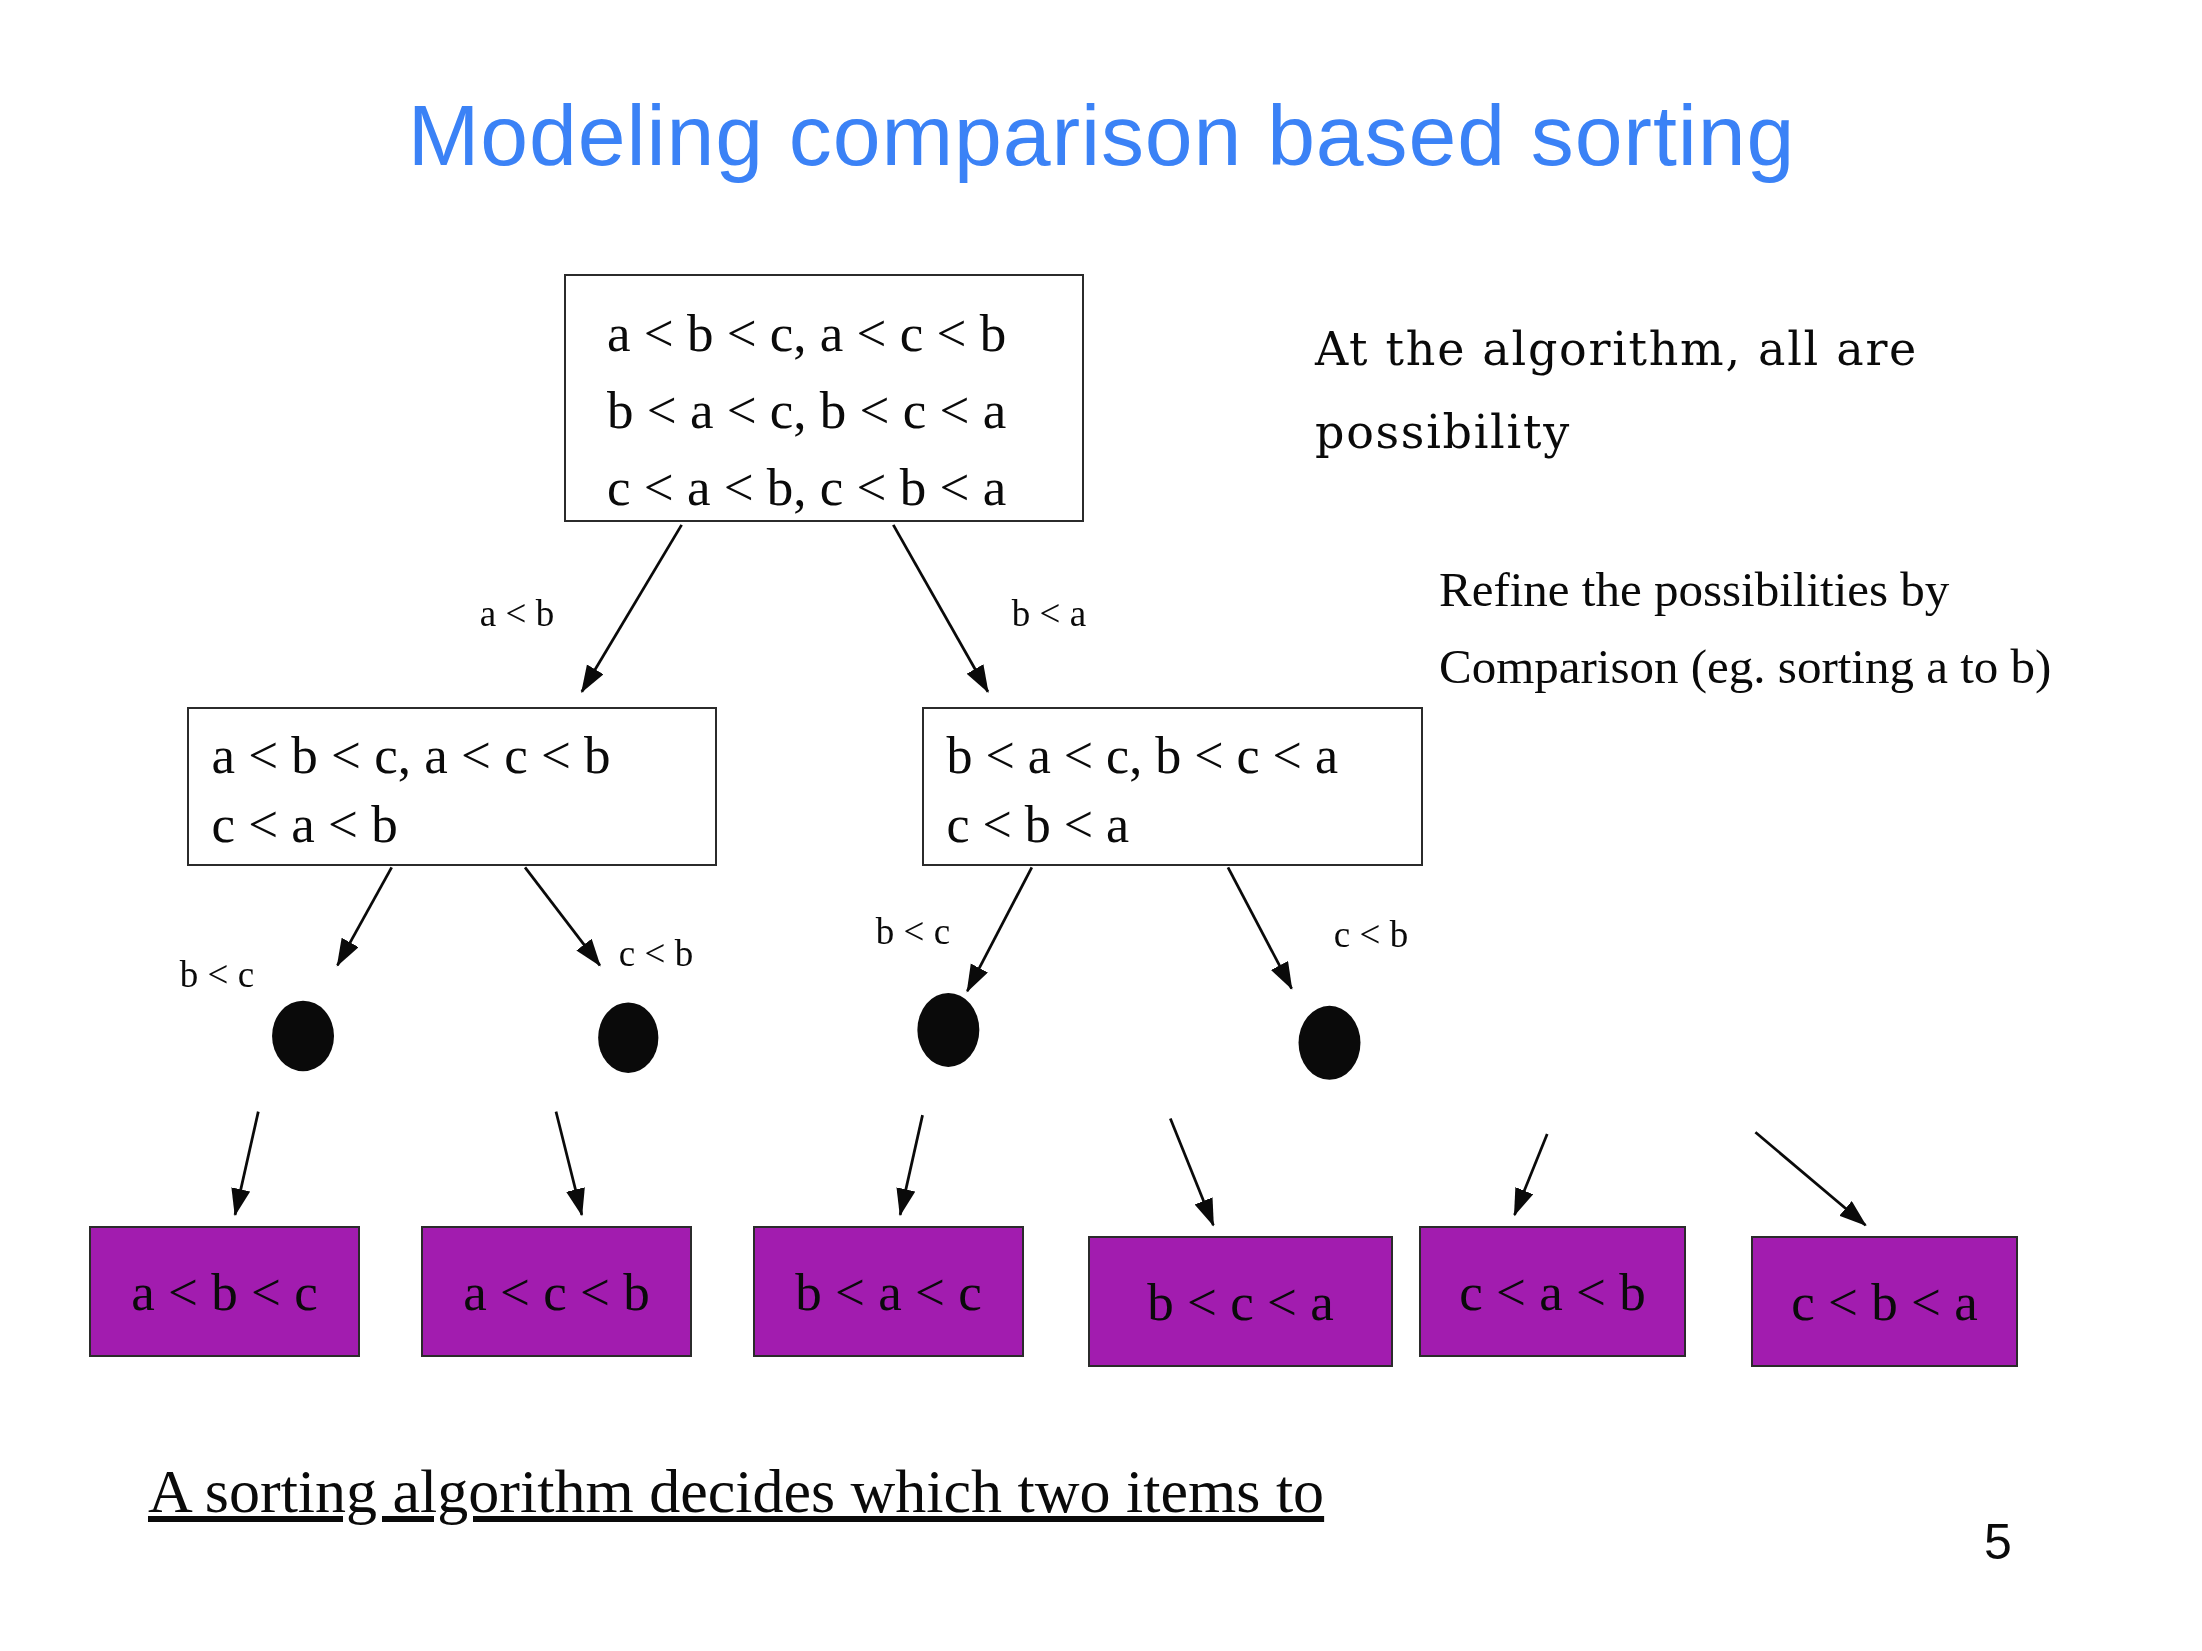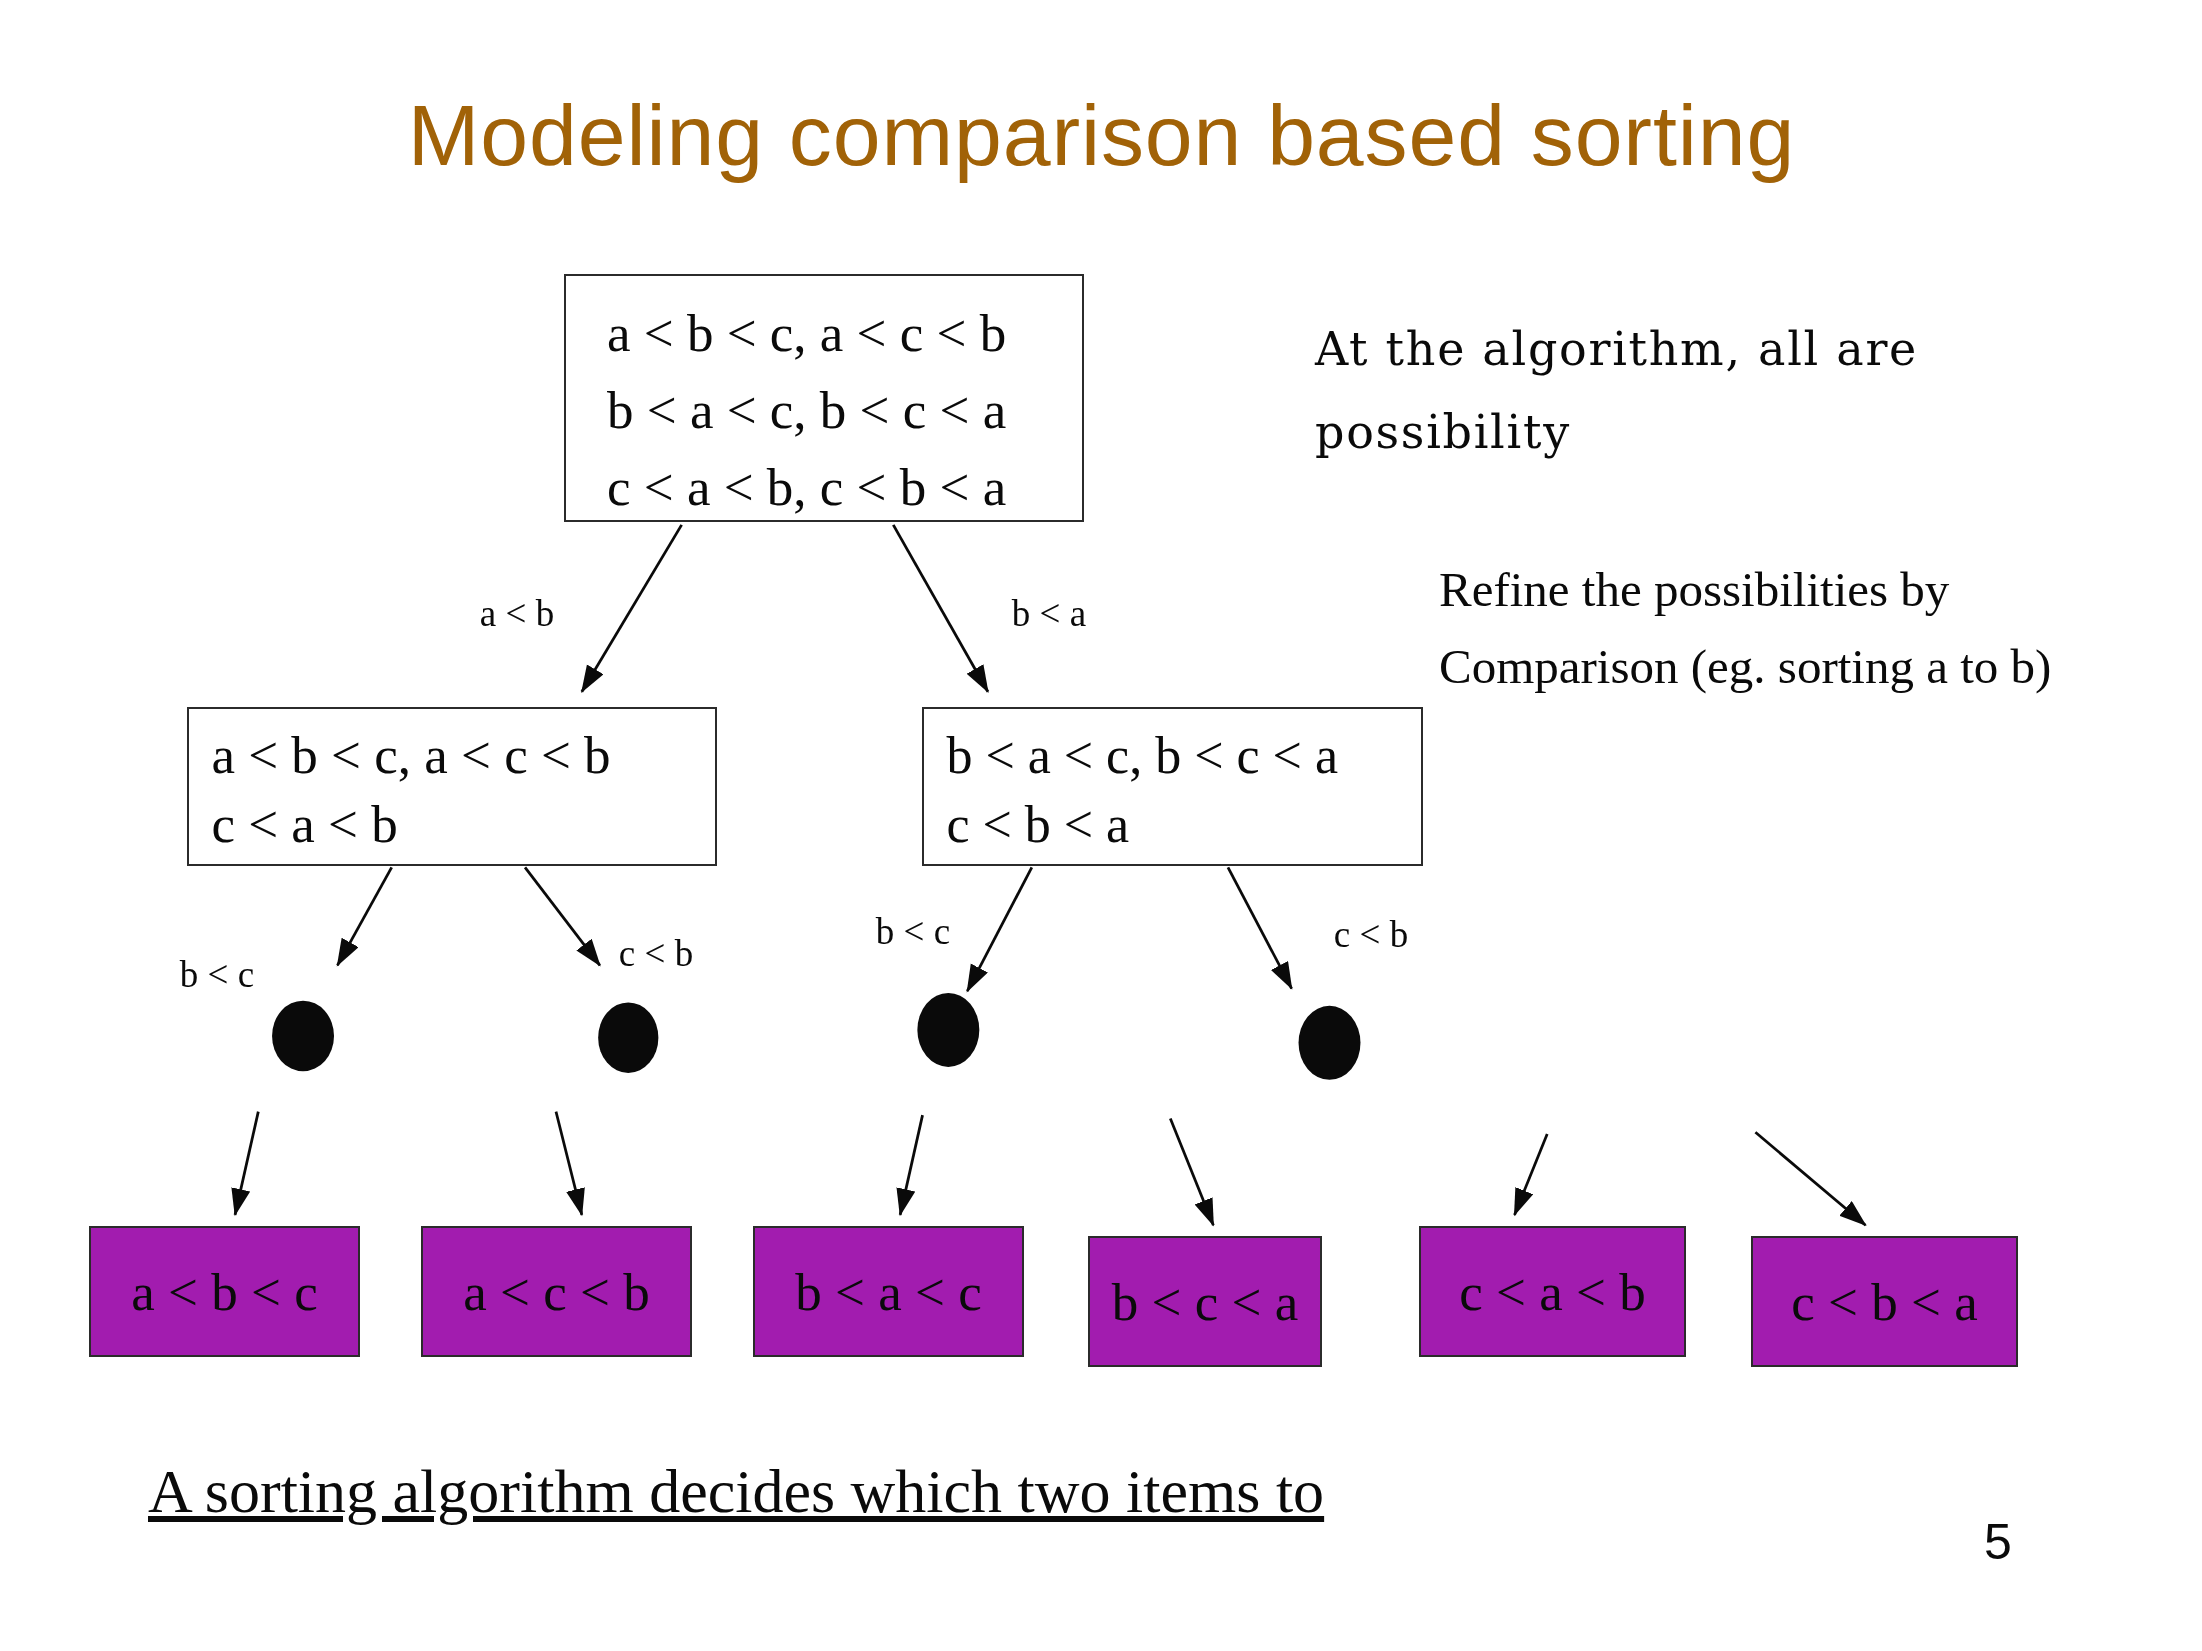--- a/index.html
+++ b/index.html
@@ -11,21 +11,21 @@
     font-family:"Liberation Serif", serif;
     color:#0a0a0a;
   }
   .abs{position:absolute;}
   #title{
     left:0;top:86px;width:2203px;
     text-align:center;
     font-family:"Liberation Sans", sans-serif;
     font-size:86px;
     letter-spacing:0.9px;
-    color:#a16207;
+    color:#3b82f6;
     white-space:nowrap;
   }
   .node{
     position:absolute;
     border:2.6px solid #2b2b2b;
     background:#fff;
     box-sizing:border-box;
     font-size:53px;
     line-height:77px;
     padding:19px 0 0 41px;
@@ -41,21 +41,21 @@
     border:2.6px solid #2b2b2b;
     background:#a21caf;
     box-sizing:border-box;
     font-size:53px;
     display:flex;align-items:center;justify-content:center;
     white-space:nowrap;
   }
   #leaf-1{left:89px;}
   #leaf-2{left:421px;}
   #leaf-3{left:753px;}
-  #leaf-4{left:1088px;top:1236px;width:234px;}
+  #leaf-4{left:1088px;top:1236px;width:305px;}
   #leaf-5{left:1419px;width:267px;}
   #leaf-6{left:1751px;top:1236px;width:267px;}
   .edge-label{
     position:absolute;
     font-size:37px;
     transform:translate(-50%,-50%);
     white-space:nowrap;
   }
   #note-beginning{
     left:1315px;top:308px;

